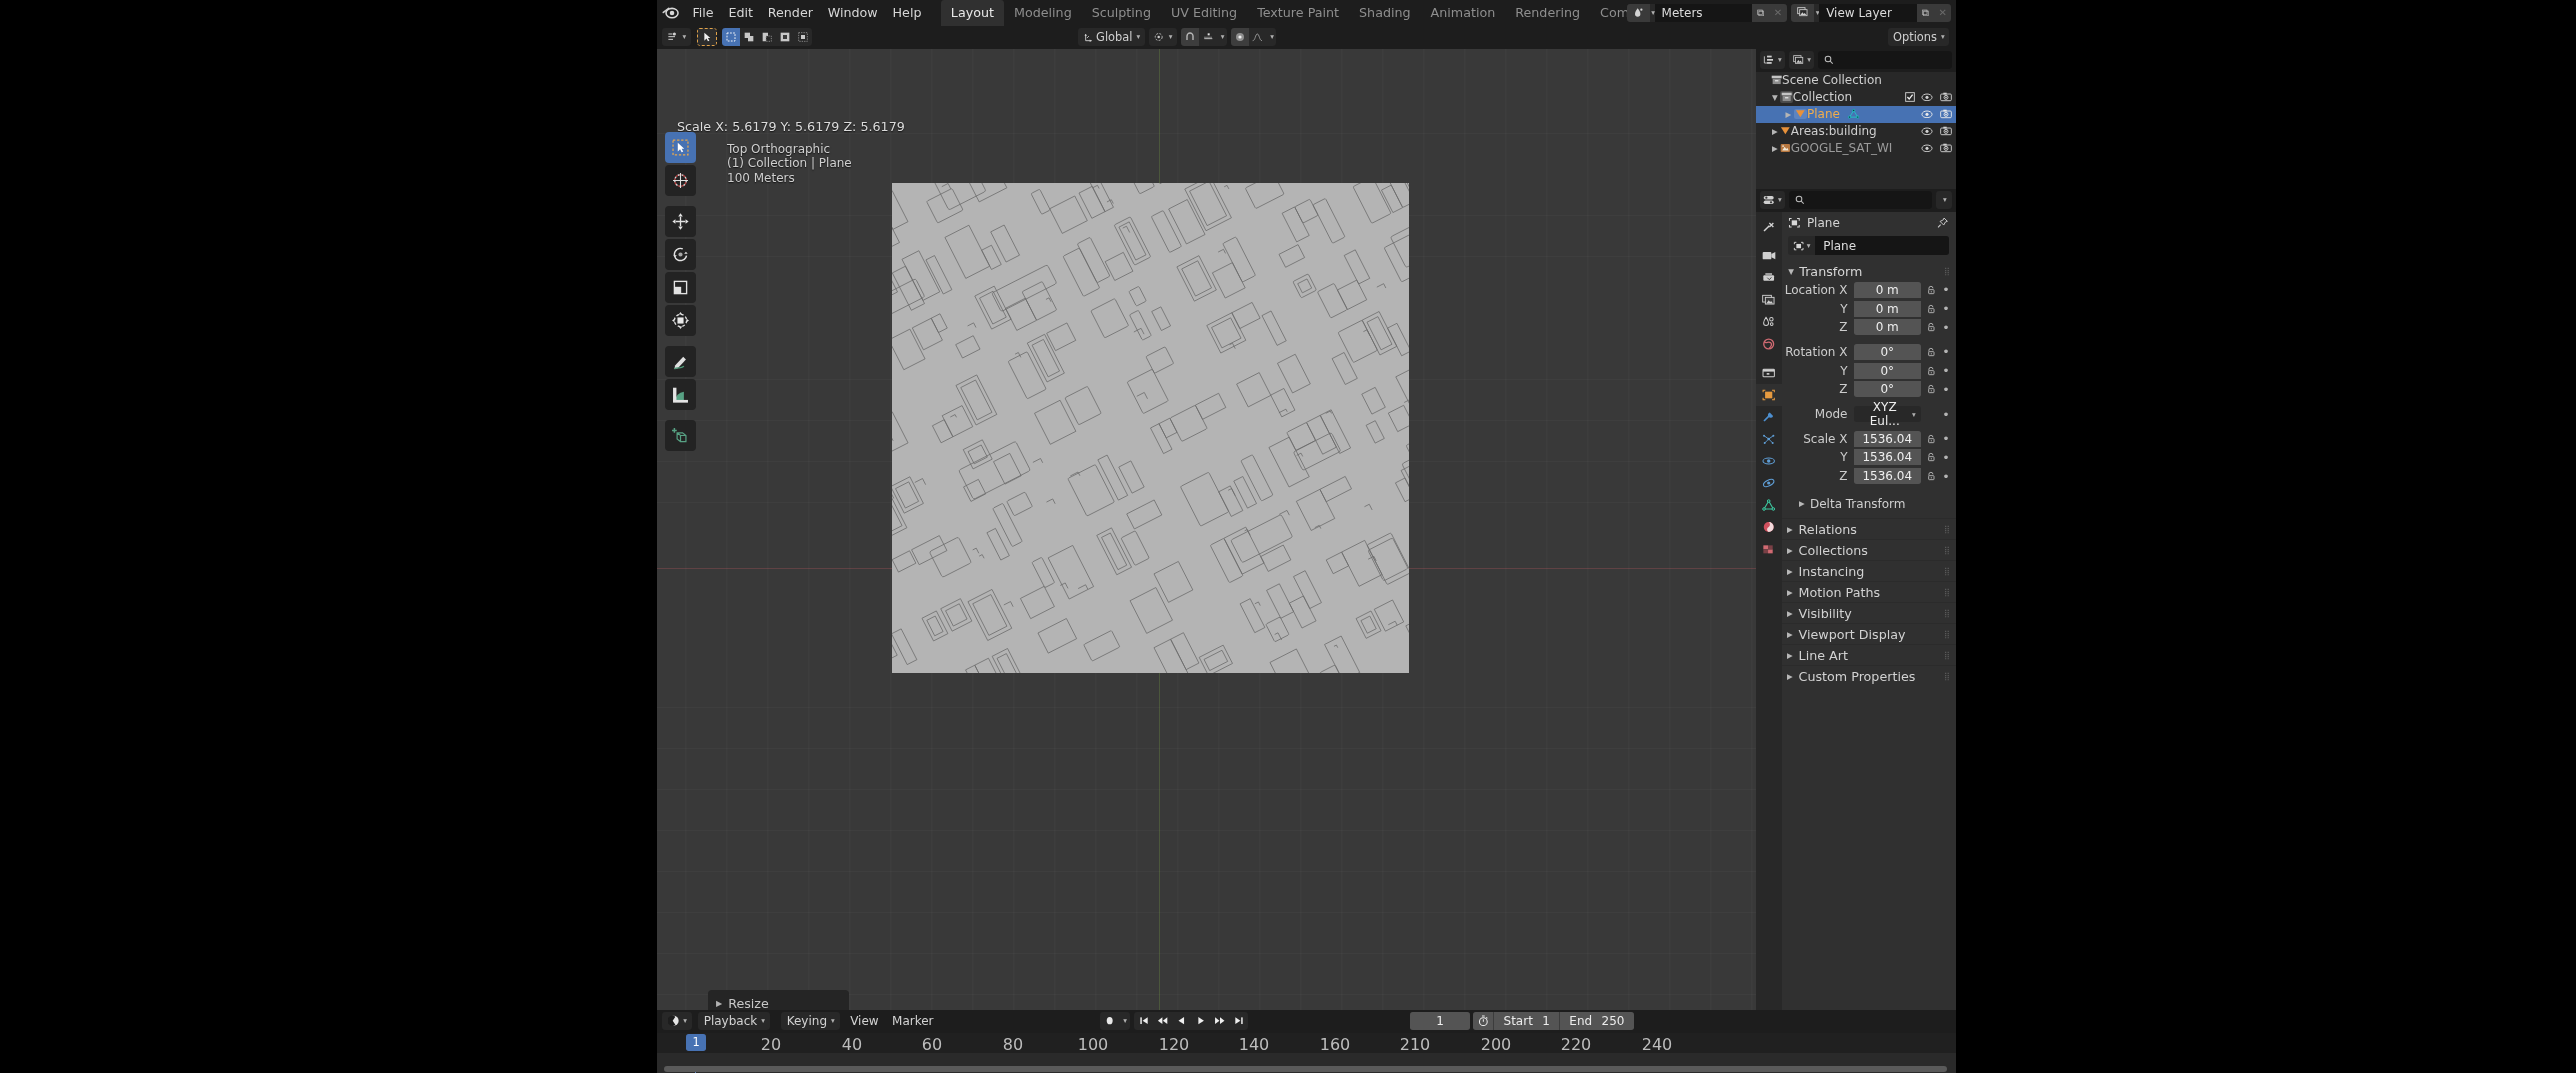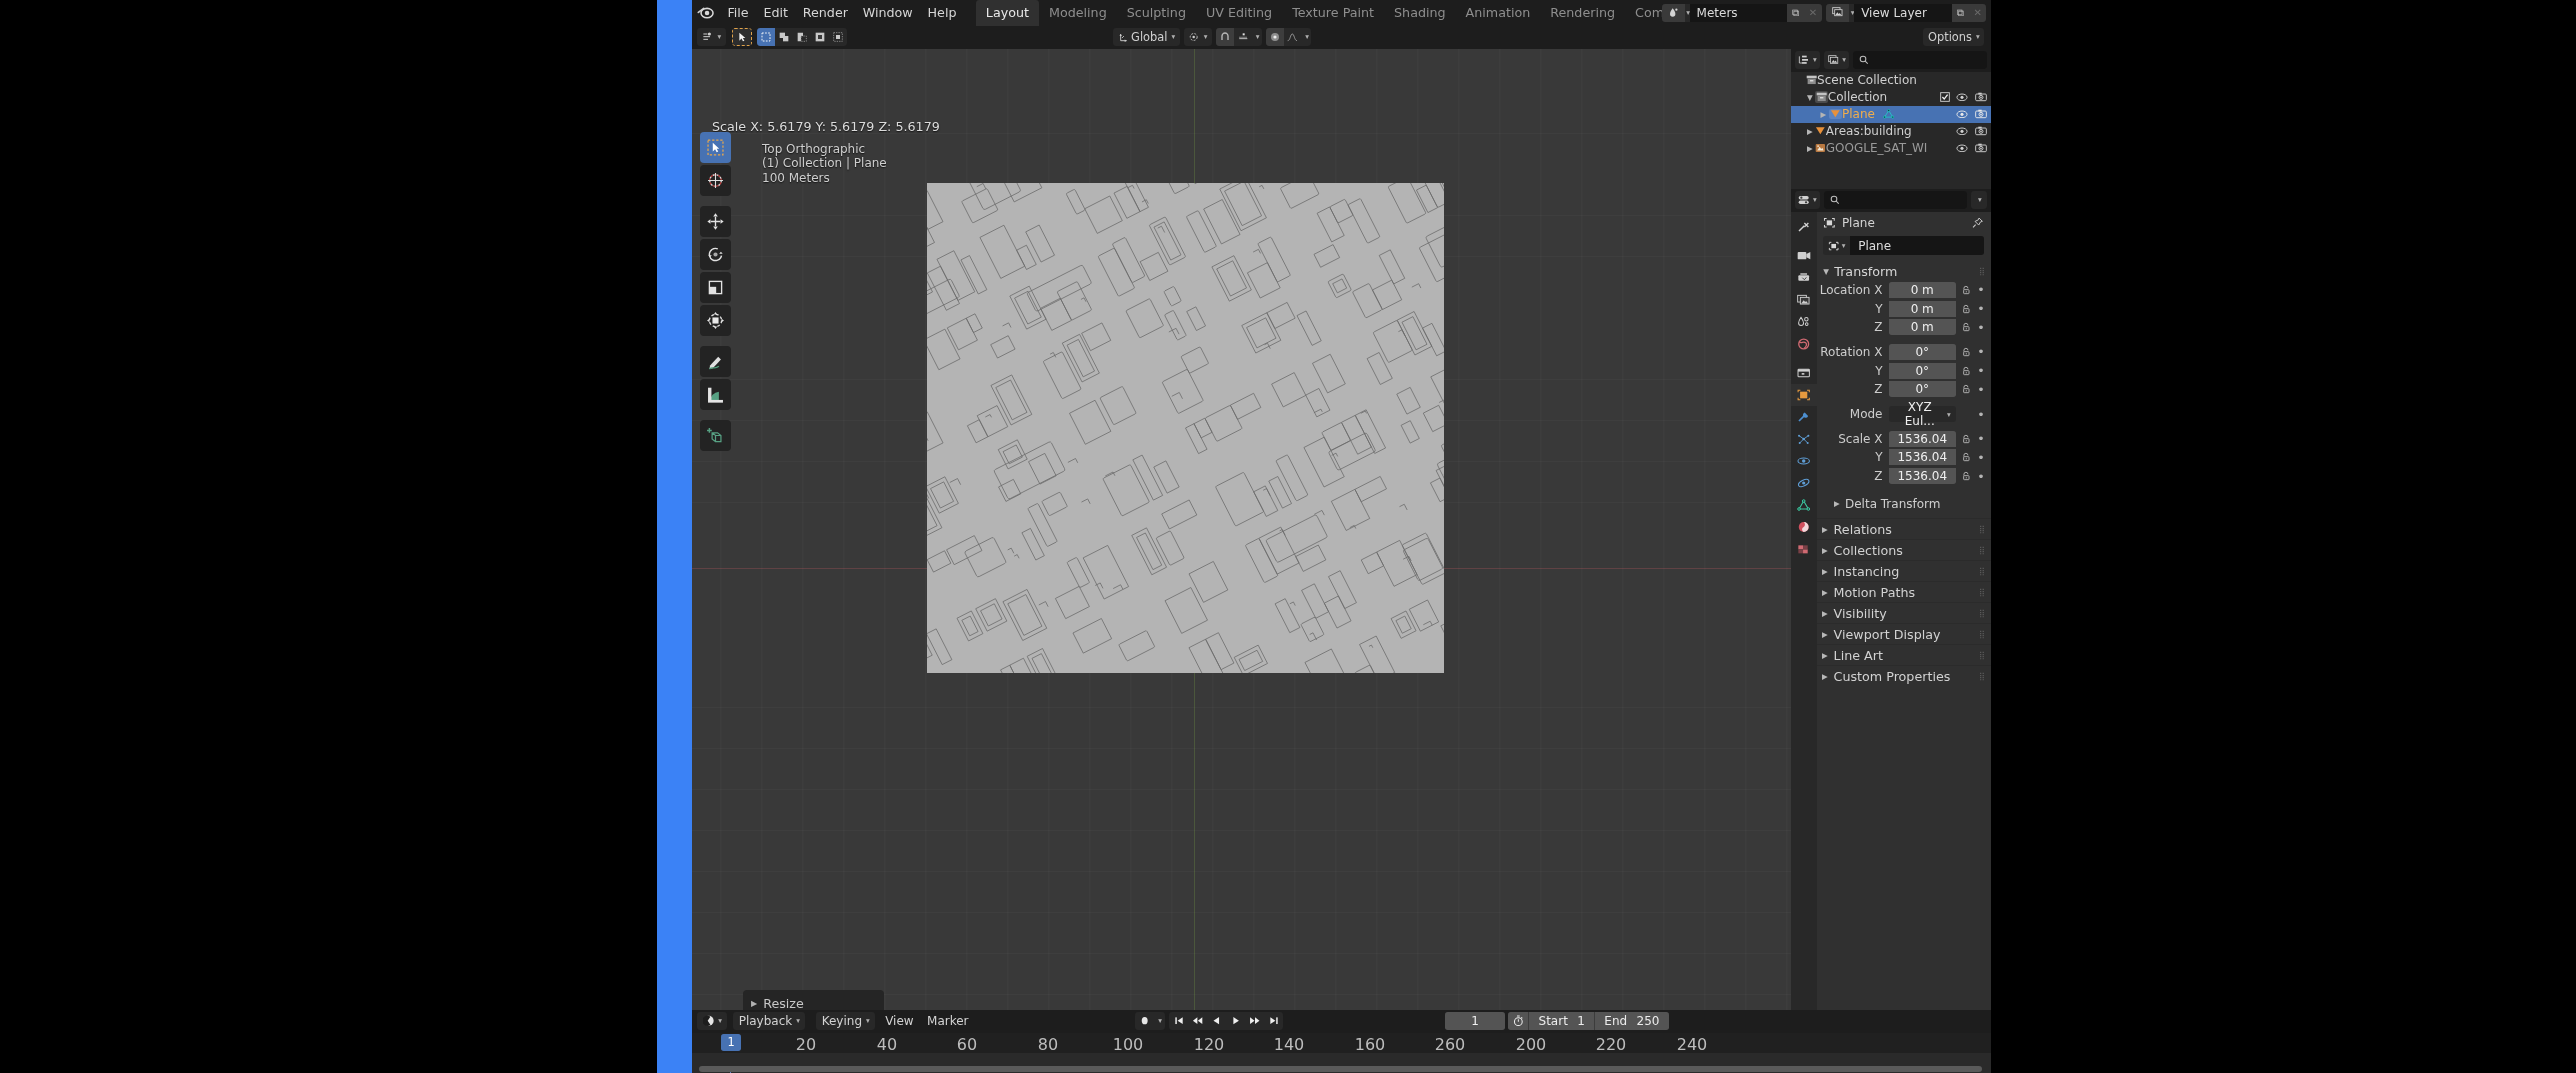--- a/index.html
+++ b/index.html
@@ -1,18 +1,18 @@
 <!DOCTYPE html>
 <html style="font-size:10.7px"><head>
 <meta charset="utf-8">
 <style>
   html,body{margin:0;padding:0;background:#000;}
   body{width:2576px;height:1073px;overflow:hidden;font-family:"DejaVu Sans",sans-serif;}
-  #app{position:absolute;left:657px;top:0;width:1299px;height:1073px;background:#3b82f6;
-       font-size:12.7px;color:#e5e5e5;padding-left:35px;-webkit-font-smoothing:antialiased;}
+  #app{position:absolute;left:657px;top:0;width:1299px;height:1073px;background:#fef9c3;
+       font-size:12.7px;color:#e5e5e5;-webkit-font-smoothing:antialiased;}
   .row{display:flex;align-items:center;}
   .nosel{user-select:none;}
 
   
   #topbar{height:25.5px;background:#1d1d1d;display:flex;align-items:center;padding:0 4px;gap:0;position:relative;}
   .blender-logo{width:20px;height:19px;display:flex;align-items:center;justify-content:center;margin-right:4px;}
   .menu-item{padding:2px 7.4px;color:#d6d6d6;font-size:12.7px;border-radius:2.7px;white-space:nowrap;}
   #wstabs{display:flex;align-items:flex-end;height:25.5px;margin-left:12px;}
   .wstab{padding:4.7px 10px 5.4px;color:#8e8e8e;font-size:12.7px;white-space:nowrap;border-radius:3.4px 3.4px 0 0;}
   .wstab.active{background:#303030;color:#e8e8e8;}
@@ -1625,21 +1625,21 @@
     <div id="tlruler">
       <div id="playhead">1</div>
       <span class="tick" style="left:114px">20</span>
       <span class="tick" style="left:195px">40</span>
       <span class="tick" style="left:275px">60</span>
       <span class="tick" style="left:356px">80</span>
       <span class="tick" style="left:436px">100</span>
       <span class="tick" style="left:517px">120</span>
       <span class="tick" style="left:597px">140</span>
       <span class="tick" style="left:678px">160</span>
-      <span class="tick" style="left:758px">260</span>
+      <span class="tick" style="left:758px">210</span>
       <span class="tick" style="left:839px">200</span>
       <span class="tick" style="left:919px">220</span>
       <span class="tick" style="left:1000px">240</span>
     </div>
 
     <div id="tlstrip">
       <div id="phline"></div>
       <div id="tlscroll"></div>
     </div>
   </div>

